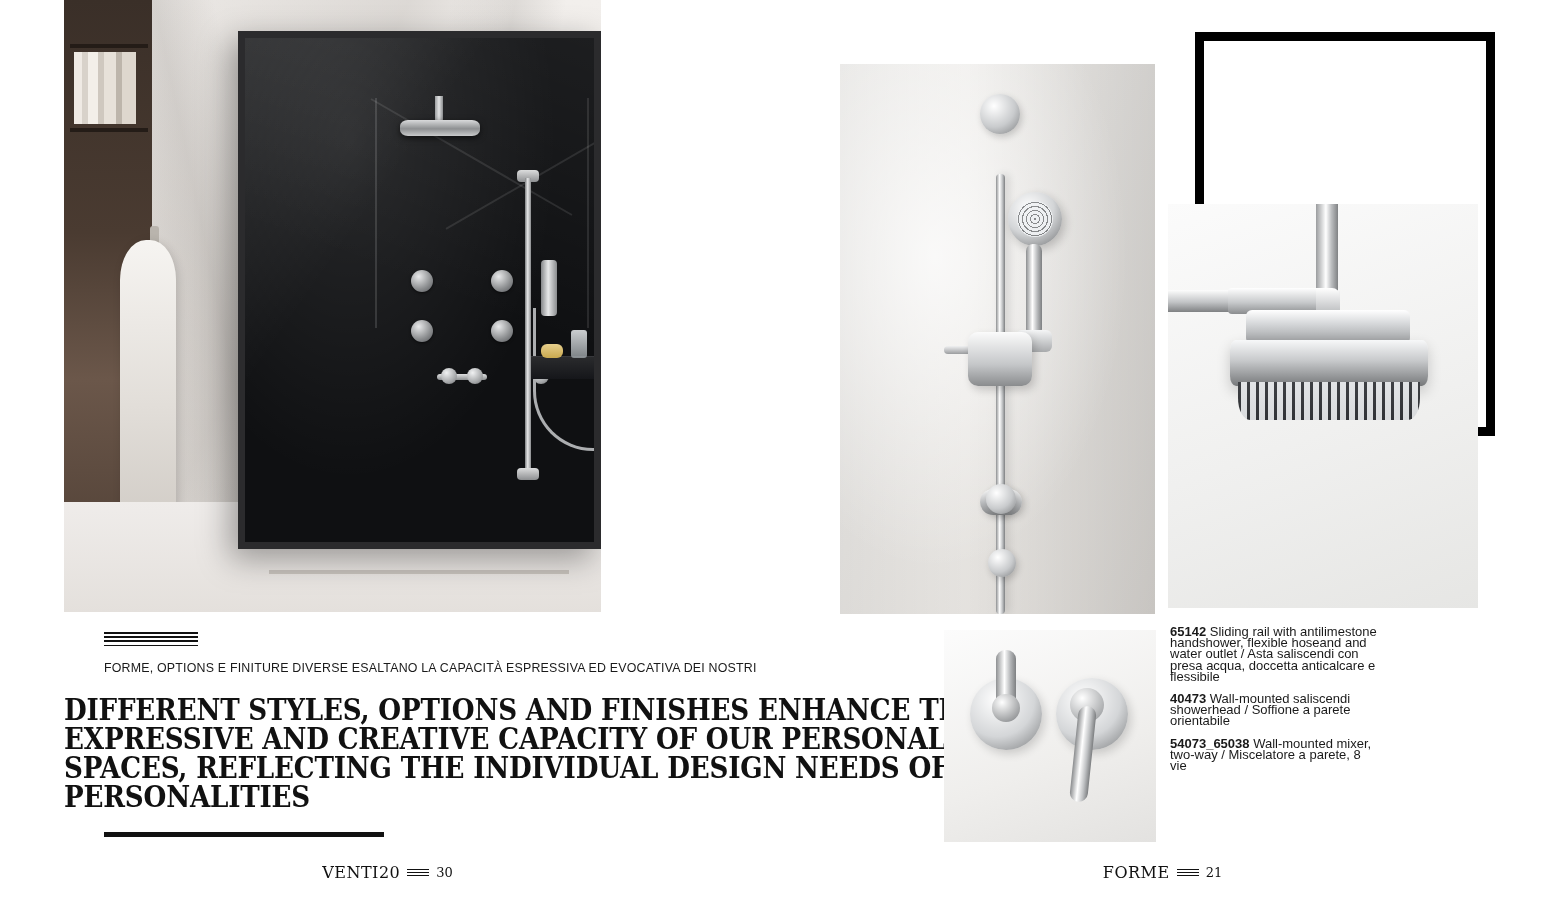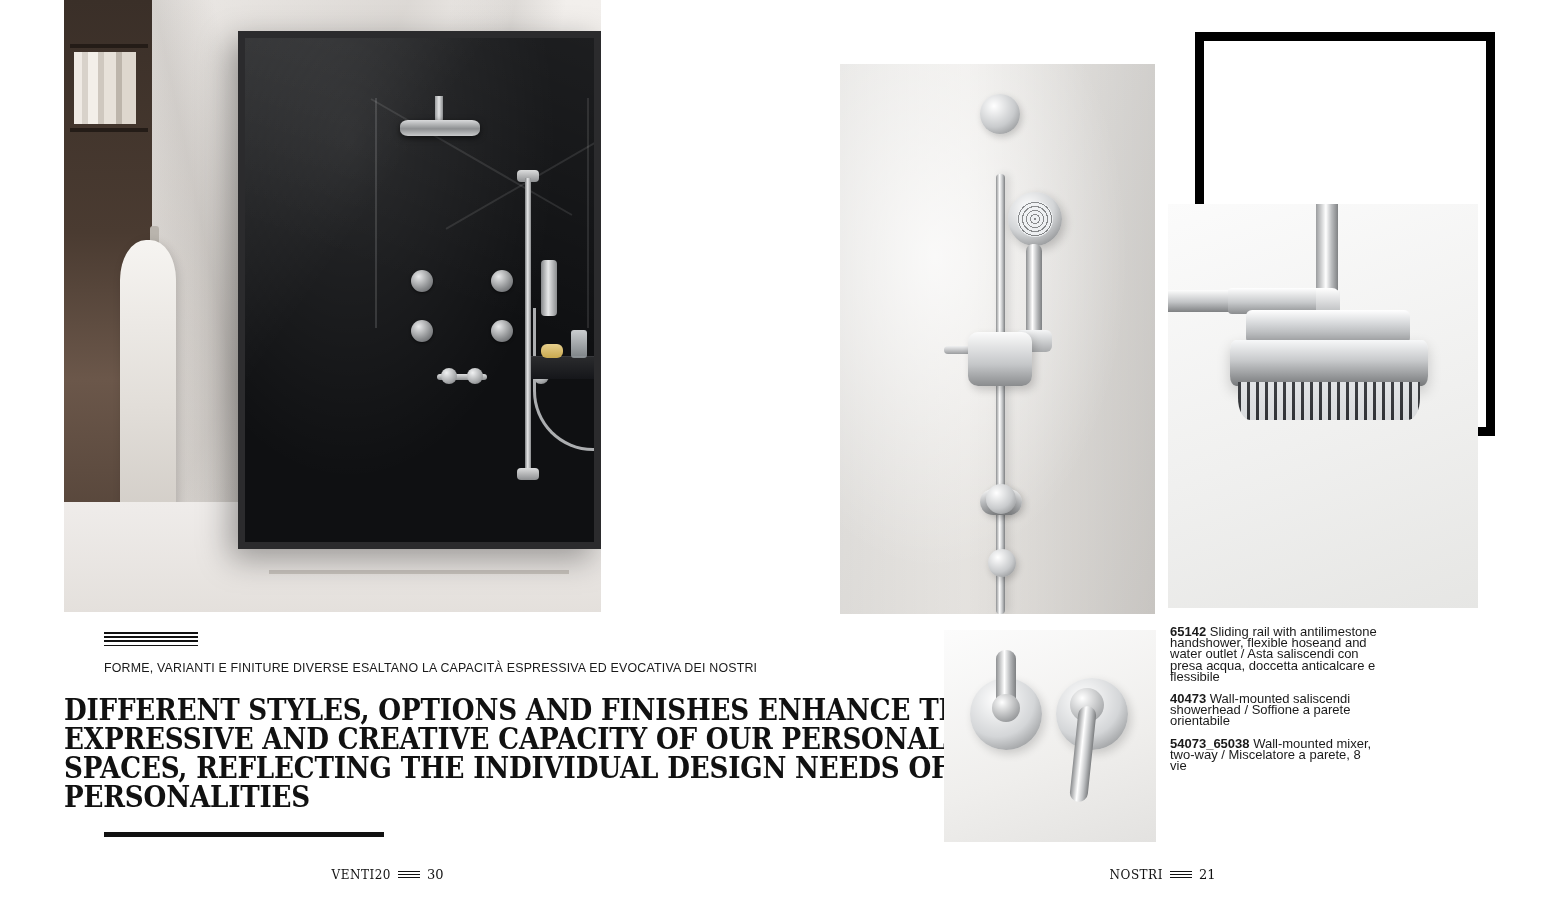--- a/index.html
+++ b/index.html
@@ -235,21 +235,21 @@
     display: flex;
     align-items: center;
     gap: 7px;
     font-size: 11px;
     color: #111;
   }
   .footer-left { left: 0; width: 775px; justify-content: center; }
   .footer-right { left: 775px; width: 775px; justify-content: center; }
   .brand-mark {
     font-family: "DejaVu Serif", serif;
-    font-size: 12px;
+    font-size: 16px;
     letter-spacing: 0.5px;
     text-align: right;
   }
   .dashes {
     display: inline-block;
     width: 22px; height: 9px;
     background:
       linear-gradient(#111,#111) 0 1px/22px 1.3px no-repeat,
       linear-gradient(#111,#111) 0 4px/22px 1.3px no-repeat,
       linear-gradient(#111,#111) 0 7px/22px 1.3px no-repeat;
@@ -468,21 +468,21 @@
     </div>
 
     <div class="rule-stack">
       <i></i>
         <i></i>
         <i></i>
         <i></i>
     </div>
 
     <div class="kicker">
-      <span>FORME, VARIANTI E FINITURE DIVERSE ESALTANO LA CAPACITÀ ESPRESSIVA ED EVOCATIVA DEI NOSTRI</span>
+      <span>FORME, OPTIONS E FINITURE DIVERSE ESALTANO LA CAPACITÀ ESPRESSIVA ED EVOCATIVA DEI NOSTRI</span>
     </div>
 
     <div class="headline">
       <span>DIFFERENT STYLES, OPTIONS AND FINISHES ENHANCE THE</span>
       <span>EXPRESSIVE AND CREATIVE CAPACITY OF OUR PERSONAL</span>
       <span>SPACES, REFLECTING THE INDIVIDUAL DESIGN NEEDS OF UNIQUE</span>
       <span>PERSONALITIES</span>
     </div>
 
     <div class="bottom-rule"></div>
@@ -542,18 +542,18 @@
       <span class="code">40473</span>
       <span>Wall-mounted saliscendi showerhead / Soffione a parete orientabile</span>
     </div>
     <div class="caption-item">
       <span class="code">54073_65038</span>
       <span>Wall-mounted mixer, two-way / Miscelatore a parete, 8 vie</span>
     </div>
   </div>
 
   <div class="footer footer-right">
-    <span class="brand-mark">NOSTRI</span>
+    <span class="brand-mark">FORME</span>
     <span class="dashes"></span>
     <span class="page-num">21</span>
   </div>
 
 </div>
 
 </body></html>

